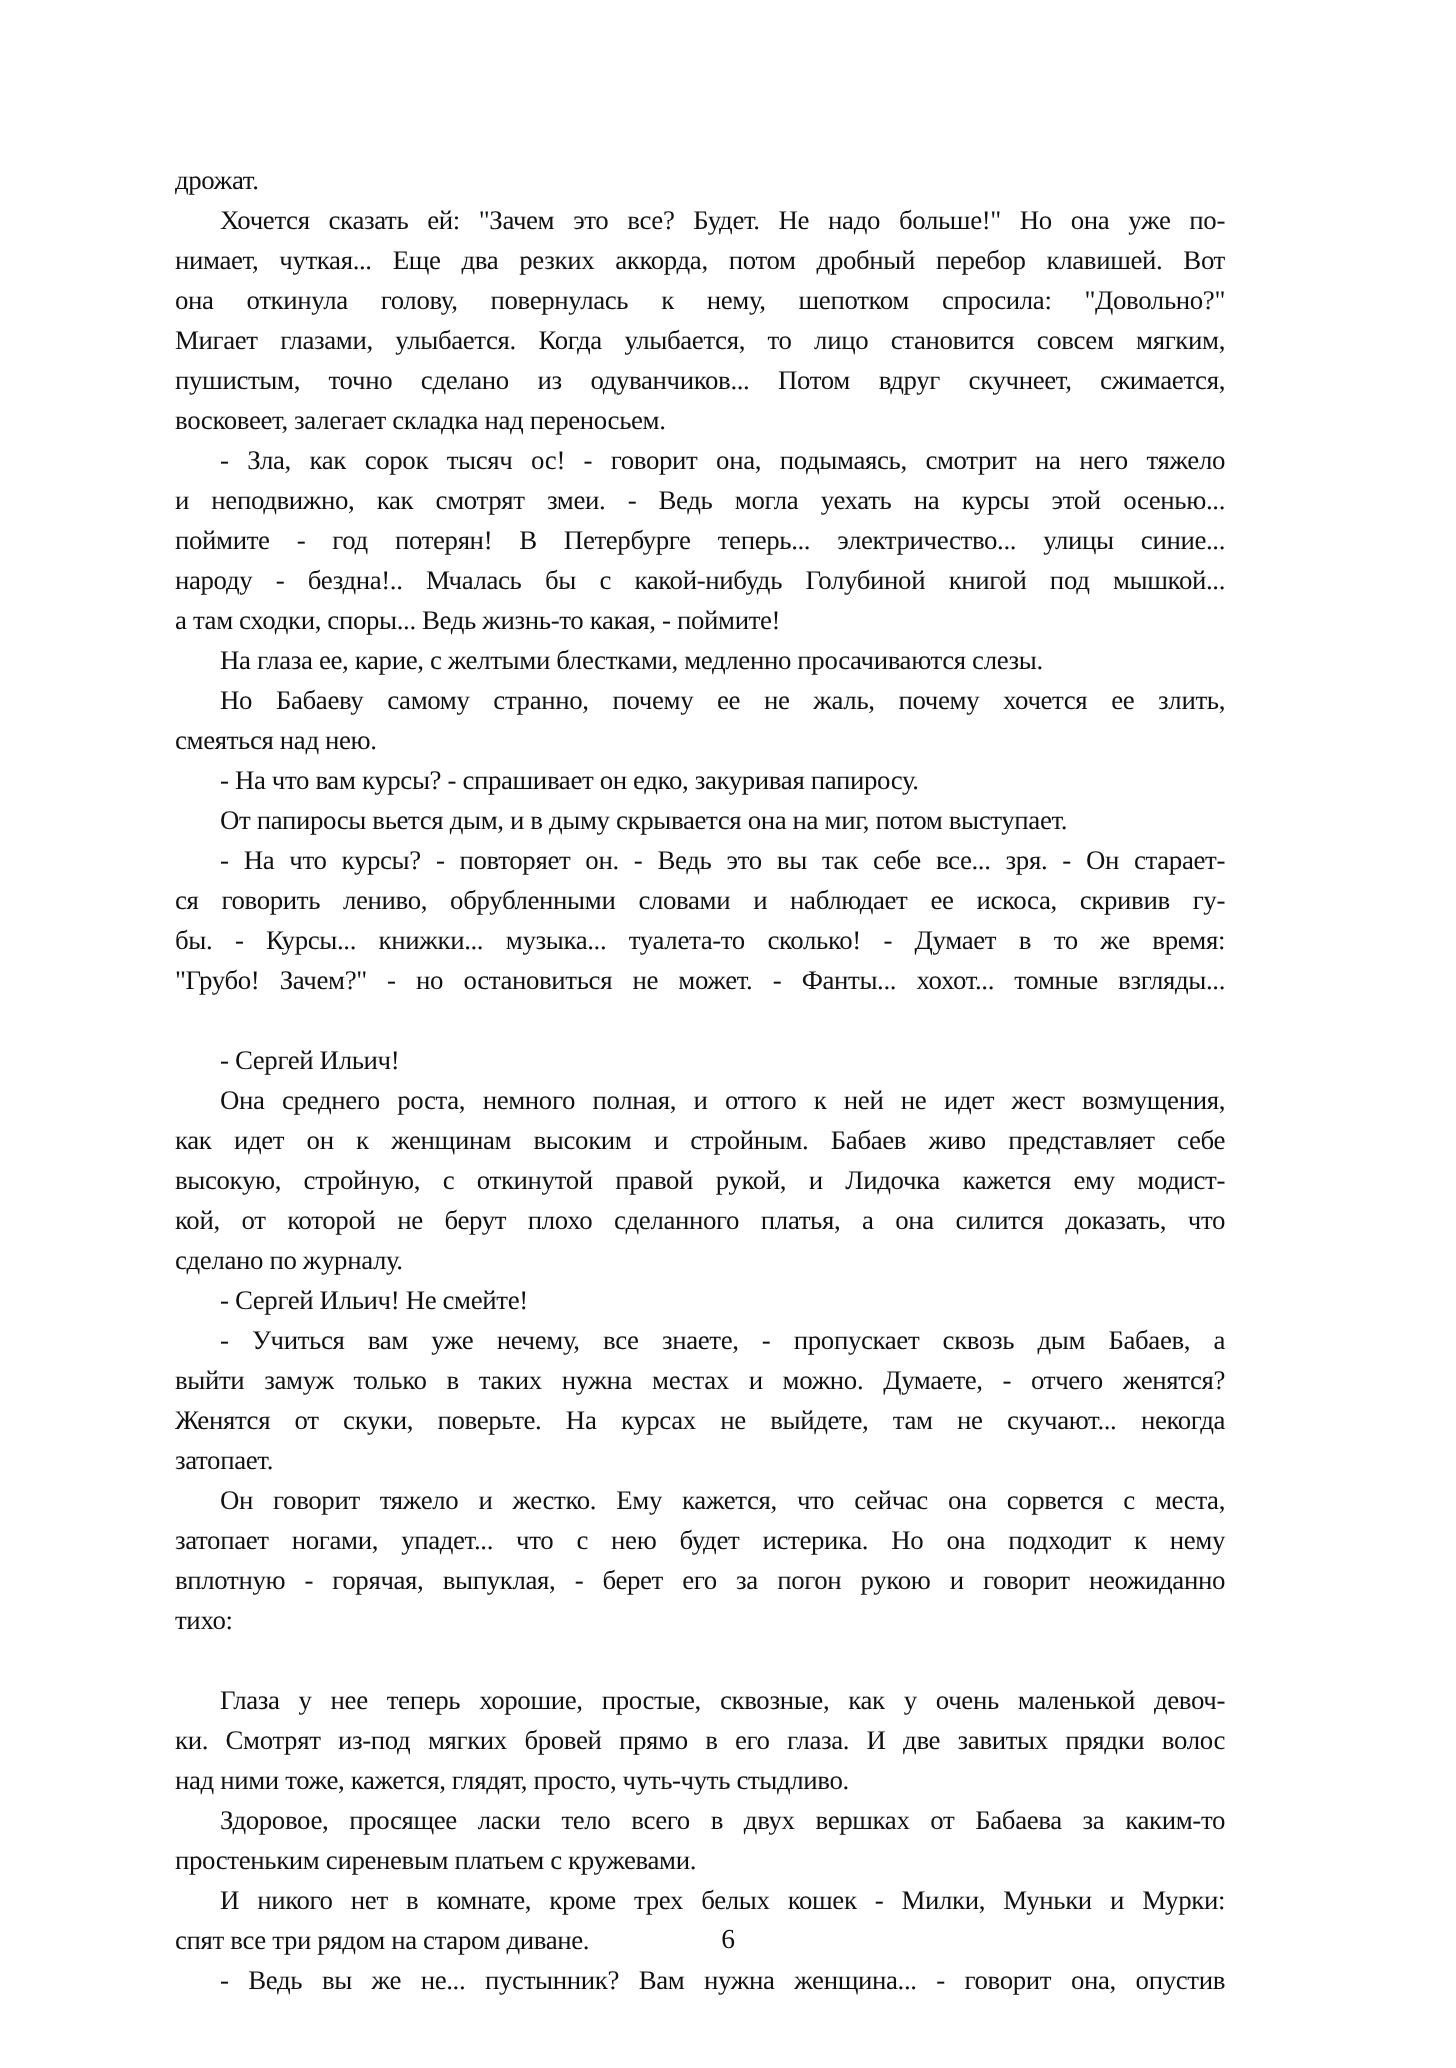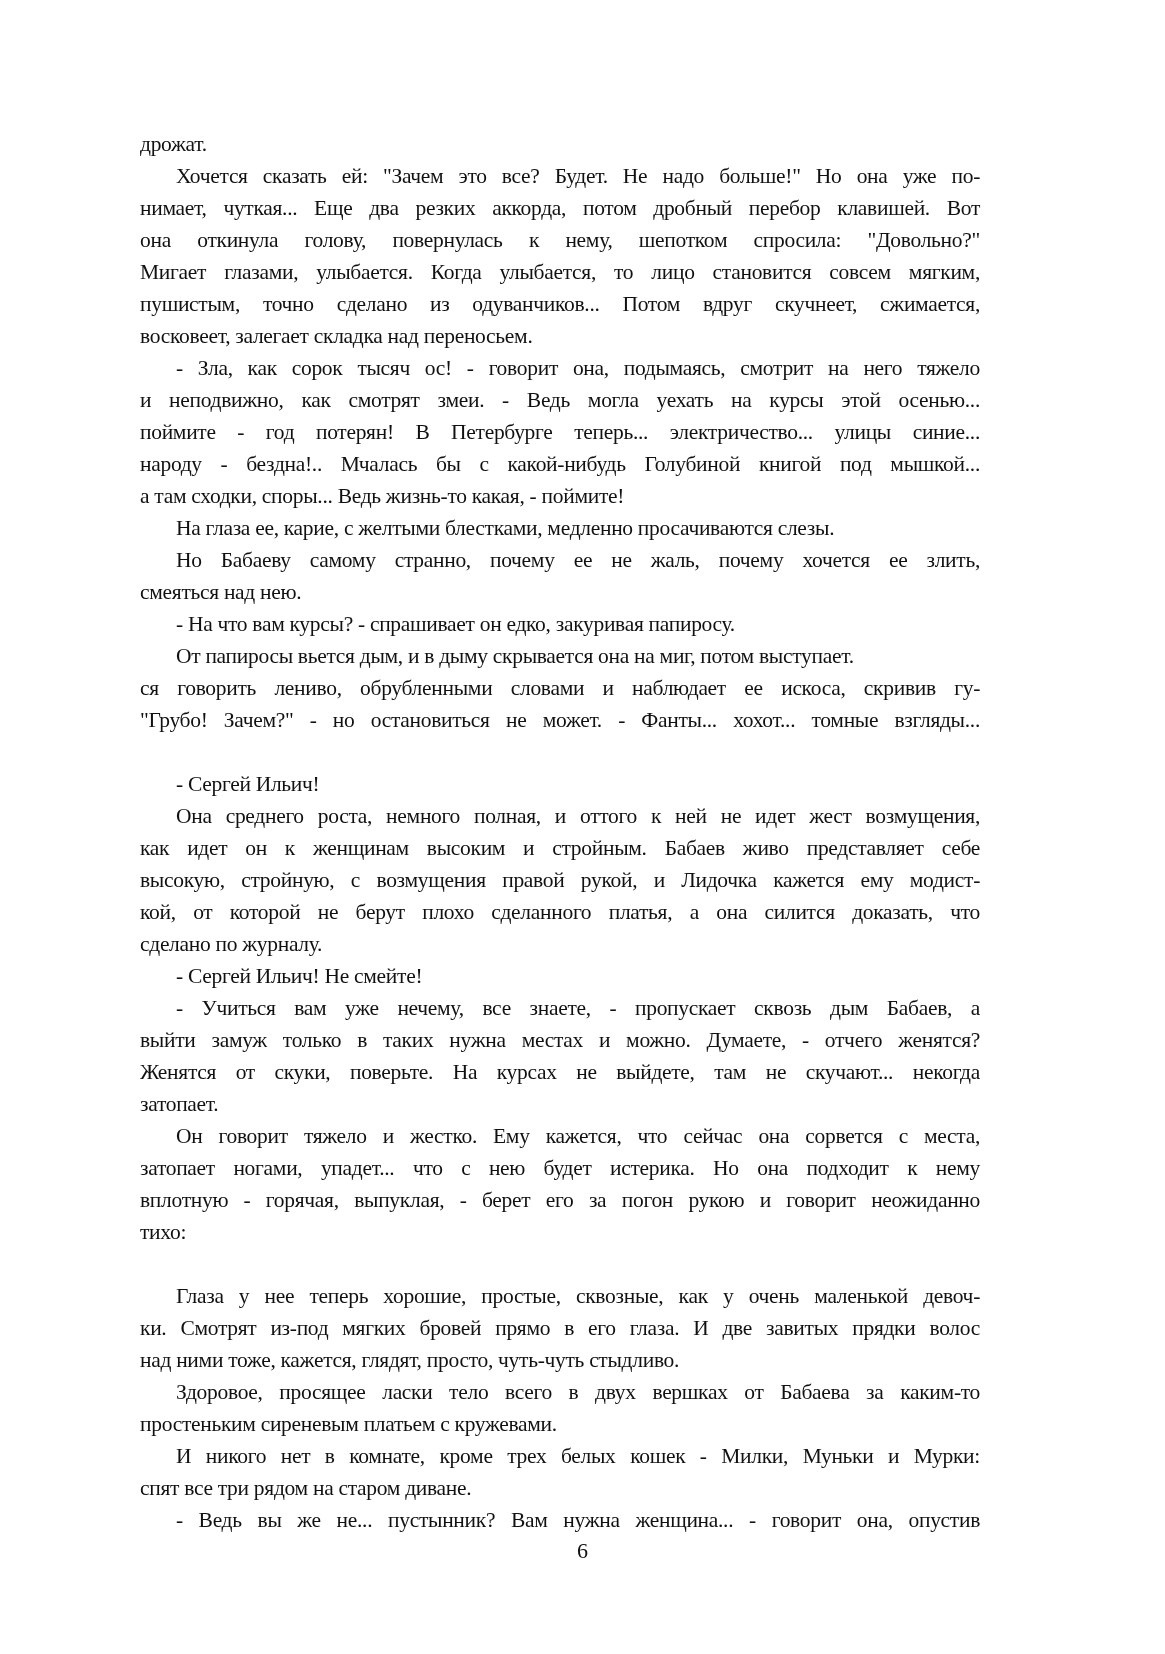--- a/index.html
+++ b/index.html
@@ -72,27 +72,29 @@
       <div class="line indent">- Зла, как сорок тысяч ос! - говорит она, подымаясь, смотрит на него тяжело</div>
       <div class="line">и неподвижно, как смотрят змеи. - Ведь могла уехать на курсы этой осенью...</div>
       <div class="line">поймите - год потерян! В Петербурге теперь... электричество... улицы синие...</div>
       <div class="line">народу - бездна!.. Мчалась бы с какой-нибудь Голубиной книгой под мышкой...</div>
       <div class="line last">а там сходки, споры... Ведь жизнь-то какая, - поймите!</div>
       <div class="line indent last">На глаза ее, карие, с желтыми блестками, медленно просачиваются слезы.</div>
       <div class="line indent">Но Бабаеву самому странно, почему ее не жаль, почему хочется ее злить,</div>
       <div class="line last">смеяться над нею.</div>
       <div class="line indent last">- На что вам курсы? - спрашивает он едко, закуривая папиросу.</div>
       <div class="line indent last">От папиросы вьется дым, и в дыму скрывается она на миг, потом выступает.</div>
+      <div class="line indent">- На что курсы? - повторяет он. - Ведь это вы так себе все... зря. - Он старает-</div>
       <div class="line">ся говорить лениво, обрубленными словами и наблюдает ее искоса, скривив гу-</div>
+      <div class="line">бы. - Курсы... книжки... музыка... туалета-то сколько! - Думает в то же время:</div>
       <div class="line">"Грубо! Зачем?" - но остановиться не может. - Фанты... хохот... томные взгляды...</div>
       <div class="line blank last"></div>
       <div class="line indent last">- Сергей Ильич!</div>
       <div class="line indent">Она среднего роста, немного полная, и оттого к ней не идет жест возмущения,</div>
       <div class="line">как идет он к женщинам высоким и стройным. Бабаев живо представляет себе</div>
-      <div class="line">высокую, стройную, с возмущения правой рукой, и Лидочка кажется ему модист-</div>
+      <div class="line">высокую, стройную, с откинутой правой рукой, и Лидочка кажется ему модист-</div>
       <div class="line">кой, от которой не берут плохо сделанного платья, а она силится доказать, что</div>
       <div class="line last">сделано по журналу.</div>
       <div class="line indent last">- Сергей Ильич! Не смейте!</div>
       <div class="line indent">- Учиться вам уже нечему, все знаете, - пропускает сквозь дым Бабаев, а</div>
       <div class="line">выйти замуж только в таких нужна местах и можно. Думаете, - отчего женятся?</div>
       <div class="line">Женятся от скуки, поверьте. На курсах не выйдете, там не скучают... некогда</div>
       <div class="line last">затопает.</div>
       <div class="line indent">Он говорит тяжело и жестко. Ему кажется, что сейчас она сорвется с места,</div>
       <div class="line">затопает ногами, упадет... что с нею будет истерика. Но она подходит к нему</div>
       <div class="line">вплотную - горячая, выпуклая, - берет его за погон рукою и говорит неожиданно</div>

